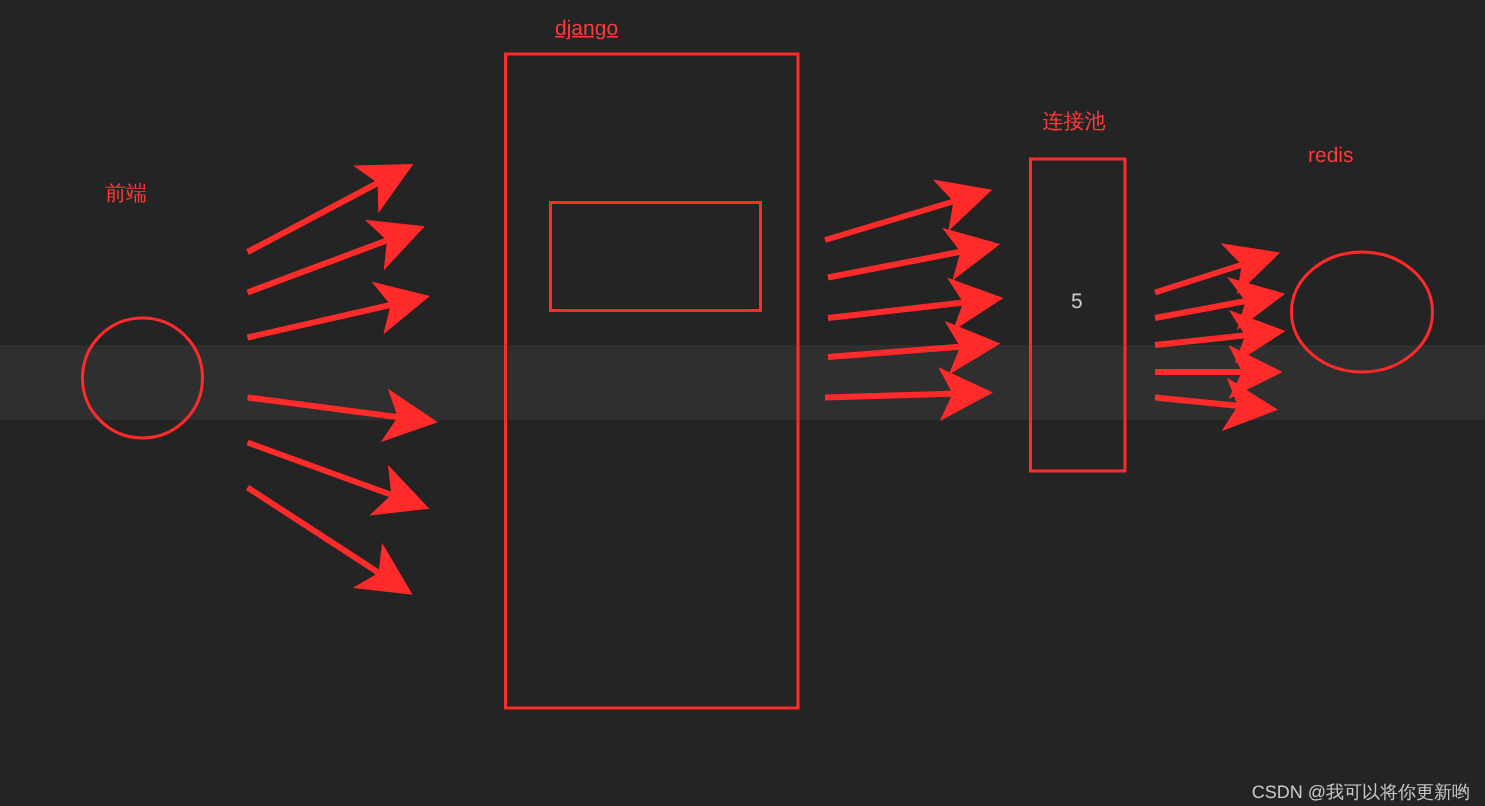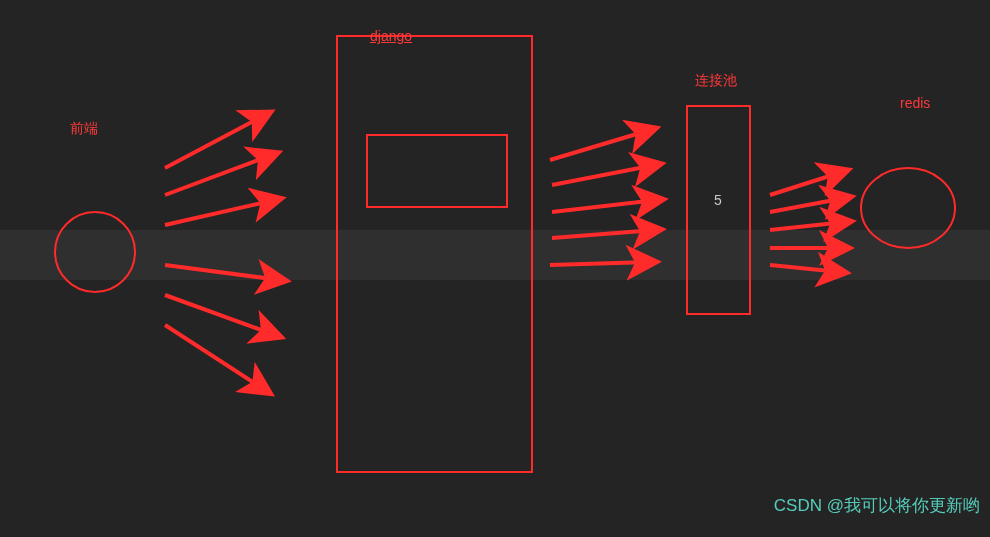--- a/index.html
+++ b/index.html
@@ -27,23 +27,23 @@
     white-space: nowrap;
   }
   .pool-text {
     position: absolute;
     color: #c9c9c9;
     font-size: 14px;
   }
   .watermark {
     position: absolute;
     right: 10px;
-    bottom: 20px;
-    color: #5eead4;
-    font-size: 17px;
+    bottom: 0;
+    color: #e5e5e5;
+    font-size: 12px;
     opacity: 0.85;
   }
   svg.canvas {
     position: absolute;
     left: 0; top: 0;
     width: 990px;
     height: 537px;
   }
 </style>
 </head>
@@ -88,19 +88,19 @@
   <g stroke="#ff2a2a" stroke-width="4" marker-end="url(#ah)">
     <line x1="770" y1="195" x2="842" y2="172"></line>
     <line x1="770" y1="212" x2="845" y2="198"></line>
     <line x1="770" y1="230" x2="845" y2="222"></line>
     <line x1="770" y1="248" x2="843" y2="248"></line>
     <line x1="770" y1="265" x2="840" y2="272"></line>
   </g>
 </svg>
 
 <div class="label" style="left:70px; top:120px;text-align:right;">前端</div>
-<div class="label" style="left:370px; top:28px;text-decoration:underline;">django</div>
+<div class="label" style="left:370px; top:10px;text-decoration:underline;">django</div>
 <div class="label" style="left:695px; top:72px;">连接池</div>
-<div class="label" style="left:900px; top:95px;">redis</div>
+<div class="label" style="left:872px; top:95px;">redis</div>
 
 <div class="pool-text" style="left:714px; top:192px;">5</div>
 
 <div class="watermark">CSDN @我可以将你更新哟</div>
 
 </body></html>

